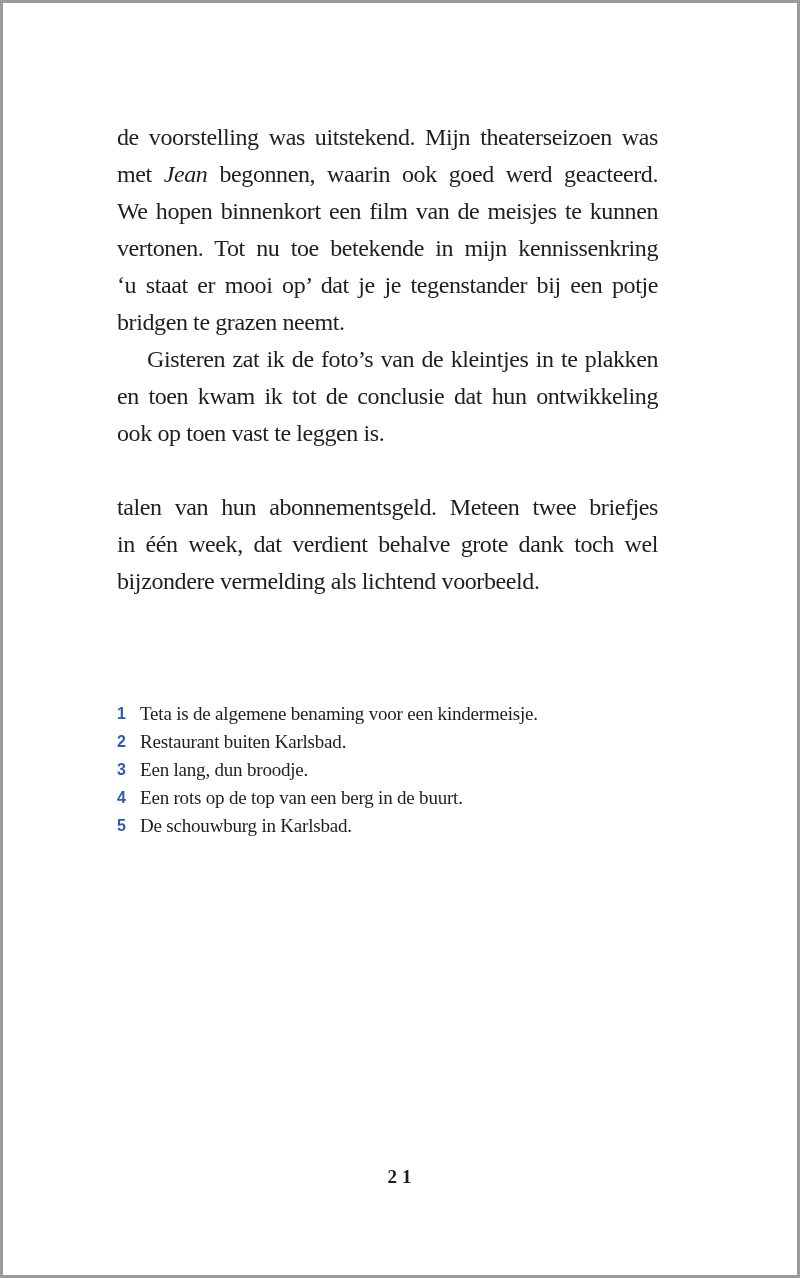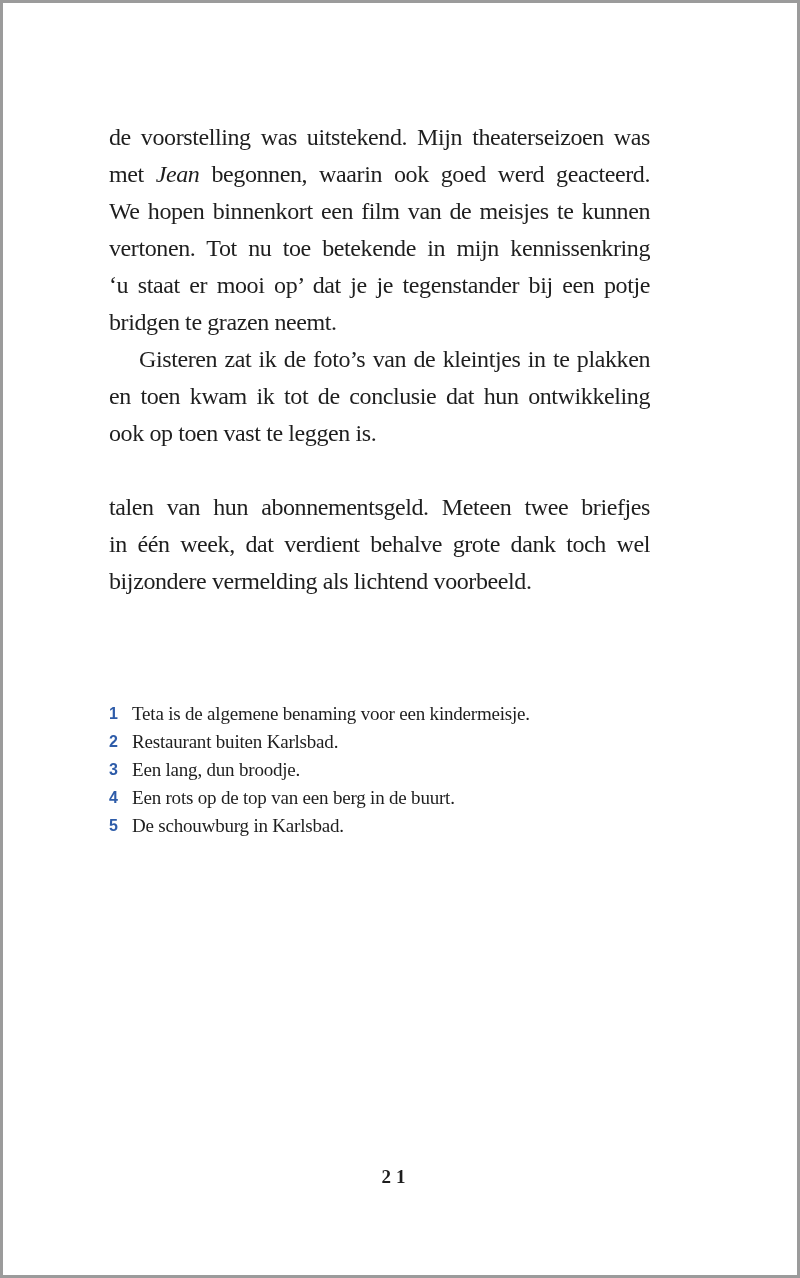--- a/index.html
+++ b/index.html
@@ -13,21 +13,21 @@
     height: 1278px;
     box-sizing: border-box;
     background: #ffffff;
     border: 3px solid #9b9b9b;
     overflow: hidden;
     font-family: "Liberation Serif", serif;
     color: #1e1e1e;
   }
   .textcol {
     position: absolute;
-    left: 106px;
+    left: 114px;
     width: 541px;
   }
   .body-text {
     top: 116px;
   }
   .para { margin: 0; }
   .para.gap { margin-top: 37px; }
   .line {
     font-size: 24px;
     line-height: 37px;
@@ -60,21 +60,21 @@
     line-height: 28px;
     font-family: "Liberation Sans", sans-serif;
     font-weight: bold;
     font-size: 16px;
     color: #2e5ca9;
     letter-spacing: 0;
   }
 
   .pageno {
     position: absolute;
-    left: 120px;
+    left: 126px;
     width: 541px;
     top: 1163px;
     text-align: center;
     font-size: 19px;
     font-weight: 700;
     letter-spacing: 5px;
     text-indent: 5px;
     color: #1d1d1d;
   }
 </style>

